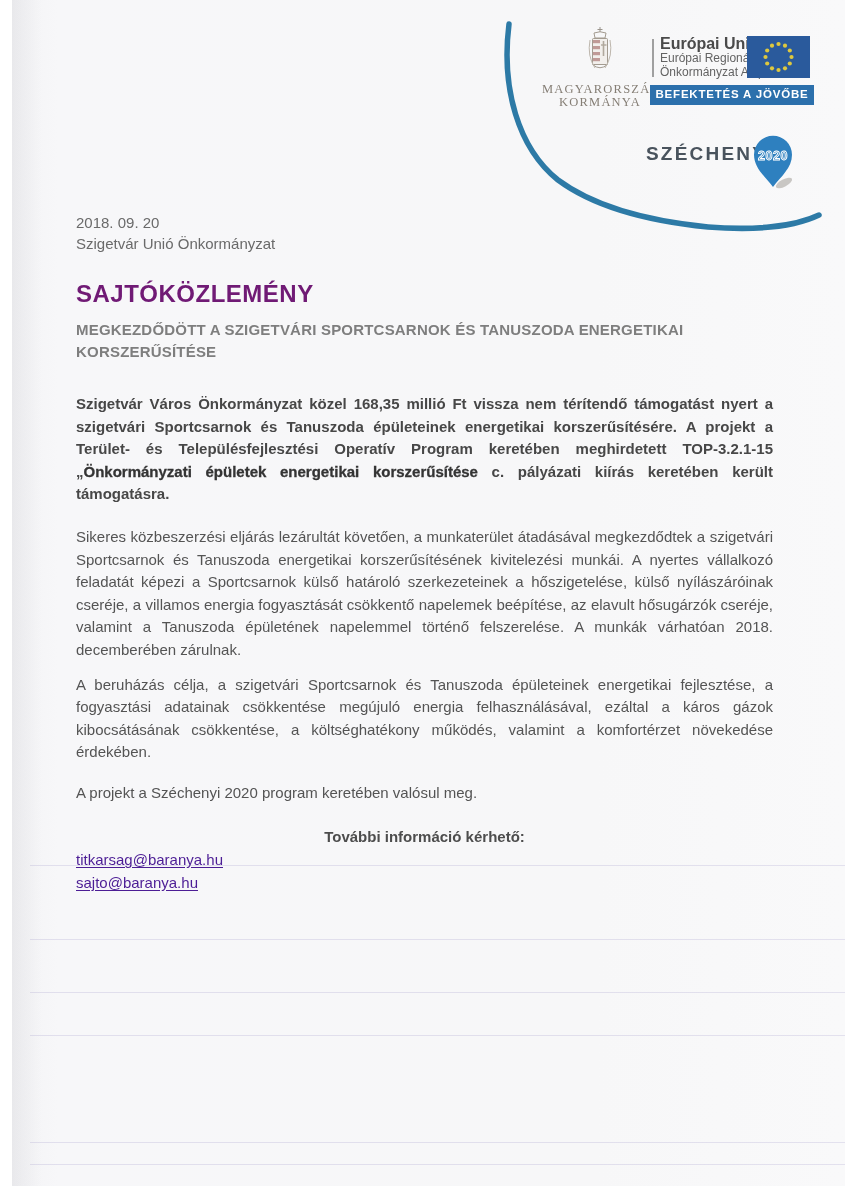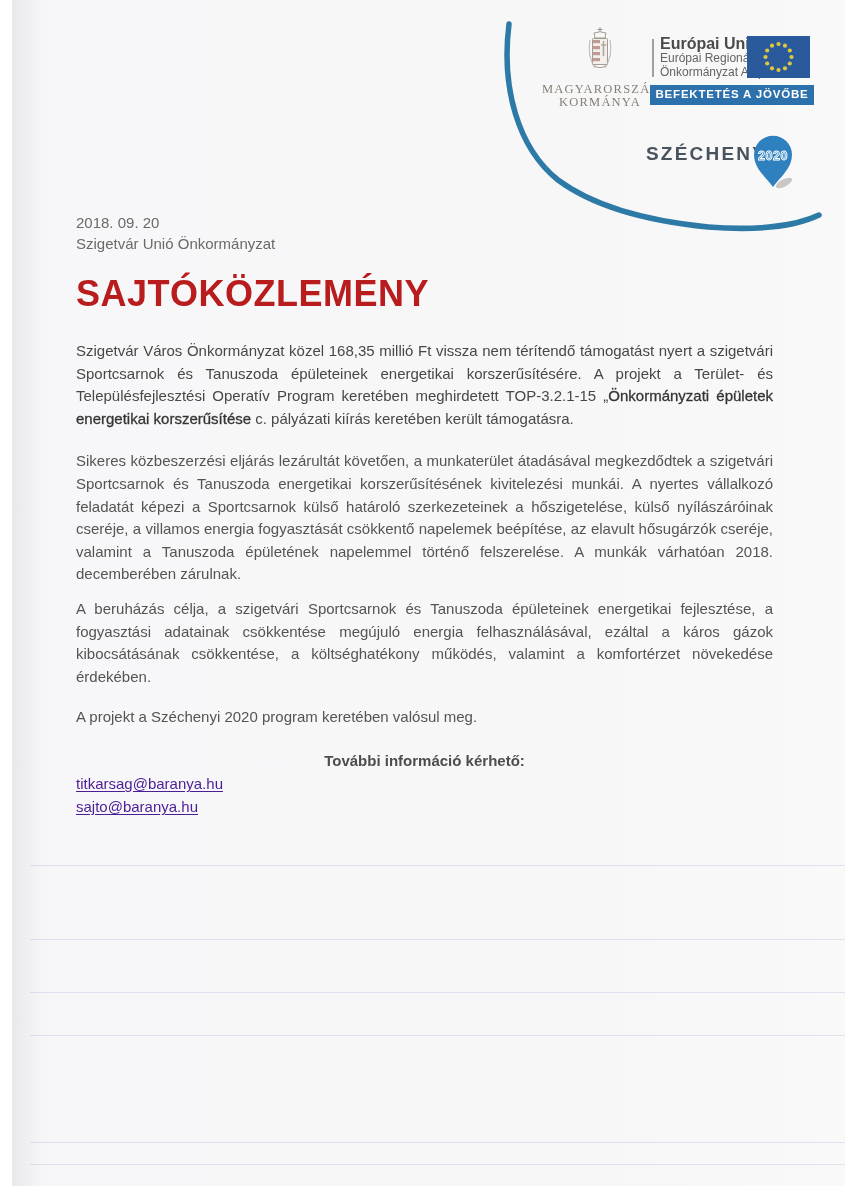--- a/index.html
+++ b/index.html
@@ -24,25 +24,25 @@
   .banner{position:absolute;left:650px;top:85px;width:164px;height:20px;background:#2c70ac;
           color:#ffffff;font-size:11.5px;font-weight:bold;letter-spacing:0.8px;
           text-align:center;line-height:18px;}
   .szech{position:absolute;left:646px;top:143px;font-size:19px;font-weight:bold;
          letter-spacing:2.2px;color:#49535d;}
   .pin-svg{position:absolute;left:751px;top:134px;}
 
   
   .content{position:absolute;left:76px;top:212px;width:697px;color:#545454;font-size:15px;}
   .date-line,.org-line{line-height:21px;color:#6a6a6a;}
-  .doc-title{margin:24px 0 8px;font-size:36px;line-height:32px;font-weight:bold;
-             color:#b91c1c;letter-spacing:0.5px;}
+  .doc-title{margin:24px 0 8px;font-size:24px;line-height:32px;font-weight:bold;
+             color:#701a75;letter-spacing:0.5px;}
   .subtitle{margin-top:9px;font-weight:bold;color:#7e7e7e;line-height:22px;letter-spacing:0.2px;}
   p.body{margin:0;text-align:justify;line-height:22.6px;}
-  .p-lead{margin-top:30px !important;font-weight:normal;color:#474747;}
+  .p-lead{margin-top:30px !important;font-weight:bold;color:#474747;}
   .p-lead .xbold{color:#343434;-webkit-text-stroke:0.3px #343434;}
   .p-works{margin-top:20px !important;}
   .p-goal{margin-top:12px !important;}
   .note{margin-top:18px;line-height:22px;}
   .contact-h{margin-top:22px;font-weight:bold;color:#4d4d4d;line-height:22px;text-align:center;}
   .email{display:block;line-height:23px;color:#4c1d95;text-decoration:underline;
          text-underline-offset:2px;width:max-content;}
 </style>
 </head>
 <body>
@@ -116,20 +116,24 @@
     <path d="M22,53 C14,42.5 3,34 3,20.8 A19,19 0 1 1 41,20.8 C41,34 30,42.5 22,53 Z" fill="#2e80bf"></path>
     <text x="22" y="25.5" text-anchor="middle" font-family="Liberation Sans, sans-serif" font-size="12.5" font-weight="bold" letter-spacing="0.5" fill="none" stroke="#ffffff" stroke-width="0.9">2020</text>
   </svg>
 
   <div class="content">
     <div class="date-line">2018. 09. 20</div>
     <div class="org-line">Szigetvár Unió Önkormányzat</div>
 
     <h1 class="doc-title">SAJTÓKÖZLEMÉNY</h1>
 
+    <div class="subtitle">
+      <div>MEGKEZDŐDÖTT A SZIGETVÁRI SPORTCSARNOK ÉS TANUSZODA ENERGETIKAI</div>
+      <div>KORSZERŰSÍTÉSE</div>
+    </div>
 
     <p class="body p-lead"><span>Szigetvár Város Önkormányzat közel 168,35 millió Ft vissza nem térítendő támogatást nyert a szigetvári Sportcsarnok és Tanuszoda épületeinek energetikai korszerűsítésére. A projekt a Terület- és Településfejlesztési Operatív Program keretében meghirdetett TOP-3.2.1-15 „</span><span class="xbold">Önkormányzati épületek energetikai korszerűsítése</span><span> c. pályázati kiírás keretében került támogatásra.</span></p>
 
     <p class="body p-works">Sikeres közbeszerzési eljárás lezárultát követően, a munkaterület átadásával megkezdődtek a szigetvári Sportcsarnok és Tanuszoda energetikai korszerűsítésének kivitelezési munkái. A nyertes vállalkozó feladatát képezi a Sportcsarnok külső határoló szerkezeteinek a hőszigetelése, külső nyílászáróinak cseréje, a villamos energia fogyasztását csökkentő napelemek beépítése, az elavult hősugárzók cseréje, valamint a Tanuszoda épületének napelemmel történő felszerelése. A munkák várhatóan 2018. decemberében zárulnak.</p>
 
     <p class="body p-goal">A beruházás célja, a szigetvári Sportcsarnok és Tanuszoda épületeinek energetikai fejlesztése, a fogyasztási adatainak csökkentése megújuló energia felhasználásával, ezáltal a káros gázok kibocsátásának csökkentése, a költséghatékony működés, valamint a komfortérzet növekedése érdekében.</p>
 
     <div class="note">A projekt a Széchenyi 2020 program keretében valósul meg.</div>
 
     <div class="contact-h">További információ kérhető:</div>

